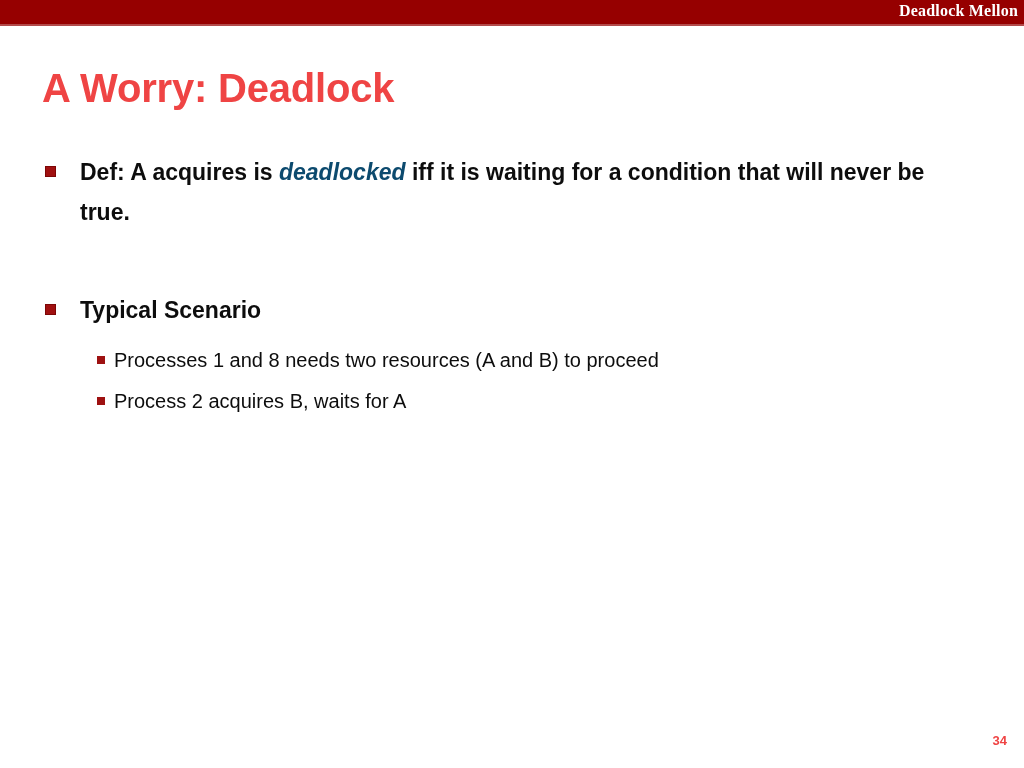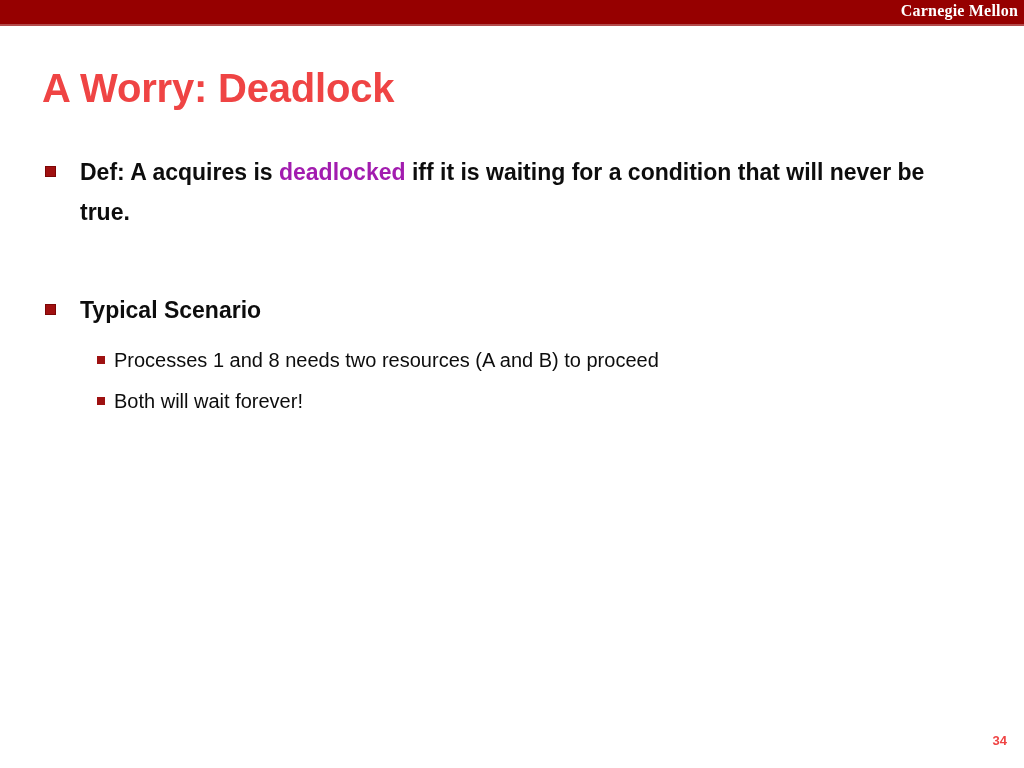--- a/index.html
+++ b/index.html
@@ -77,21 +77,22 @@
     position: absolute;
     left: 3px;
     top: 14px;
     width: 11px;
     height: 11px;
     background: #a01010;
     border: 1px solid #7d0606;
     box-sizing: border-box;
   }
   .bullet-l1 .emph {
-    color: #a21caf;
+    color: #0c4a6e;
+    font-style: italic;
     font-weight: bold;
     margin-top: 24px;
   }
 
   .spacer-block {
     height: 58px;
   }
 
   .sub-list {
     margin-top: 10px;
@@ -122,21 +123,21 @@
     font-size: 13px;
     font-weight: bold;
     color: #ef4444;
   }
 </style>
 </head>
 <body>
 
 <div class="banner"></div>
 <div class="banner-rule"></div>
-<div class="banner-brand">Carnegie Mellon</div>
+<div class="banner-brand">Deadlock Mellon</div>
 
 <div class="slide-title">A Worry: Deadlock</div>
 
 <div class="body-area">
 
   <div class="bullet-l1">
     <span class="marker"></span>
     <span>Def: A acquires is</span>
     <span class="emph">deadlocked</span>
     <span>iff it is waiting for a condition that will never be true.</span>
@@ -149,22 +150,19 @@
     <span>Typical Scenario</span>
   </div>
 
   <div class="sub-list">
     <div class="bullet-l2">
       <span class="marker-sm"></span>
       <span>Processes 1 and 8 needs two resources (A and B) to proceed</span>
     </div>
     <div class="bullet-l2">
       <span class="marker-sm"></span>
-    </div>
-    <div class="bullet-l2">
-      <span class="marker-sm"></span>
-      <span>Both will wait forever!</span>
+      <span>Process 2 acquires B, waits for A</span>
     </div>
   </div>
 
 </div>
 
 <div class="slide-number">34</div>
 
 </body></html>

